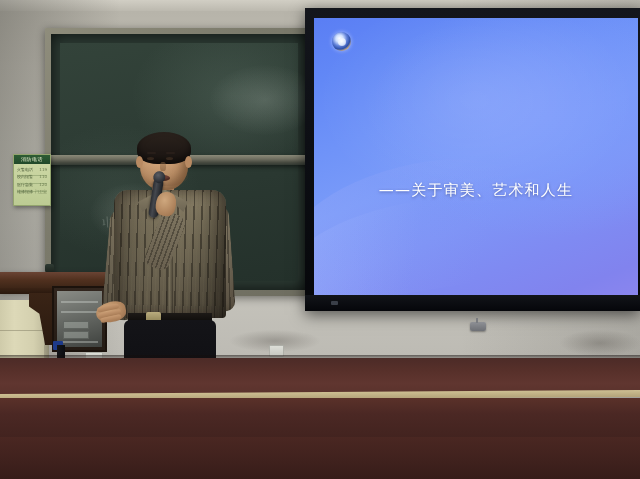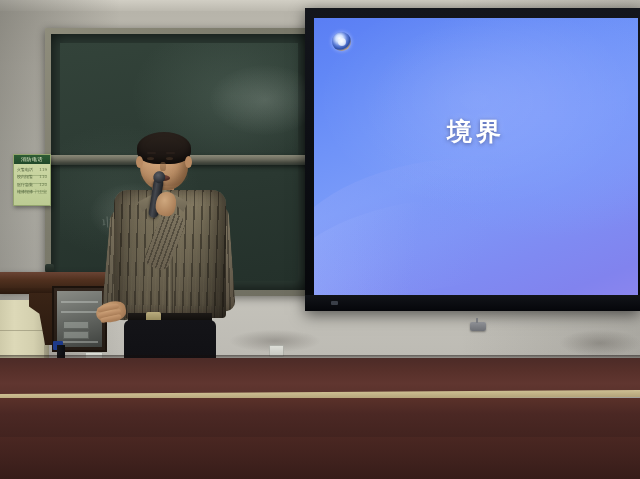--- a/index.html
+++ b/index.html
@@ -525,21 +525,21 @@
   </div>
 
   <div class="screen-bezel" data-interactable="false">
     <div class="screen-inner" data-interactable="false">
       <div class="screen-wave" data-interactable="false"></div>
       <div class="screen-wave2" data-interactable="false"></div>
       <div class="screen-glow" data-interactable="false"></div>
 
       <div class="slide-logo" data-interactable="false"></div>
 
-      <div class="slide-title" data-interactable="false">境界</div>
+      <div class="slide-subtitle" data-interactable="false">——关于审美、艺术和人生</div>
     </div>
     <div class="screen-bottom-strip" data-interactable="false">
       <div class="nub" data-interactable="false"></div>
     </div>
   </div>
 
   <div class="outlet" style="left:114px;top:370px;width:13px;height:10px;" data-interactable="true"></div>
   <div class="outlet" style="left:269px;top:345px;width:13px;height:10px;" data-interactable="true"></div>
   <div class="outlet" style="left:85px;top:352px;width:16px;height:5px;" data-interactable="true"></div>
   <div class="wall-bracket" data-interactable="false"></div>

